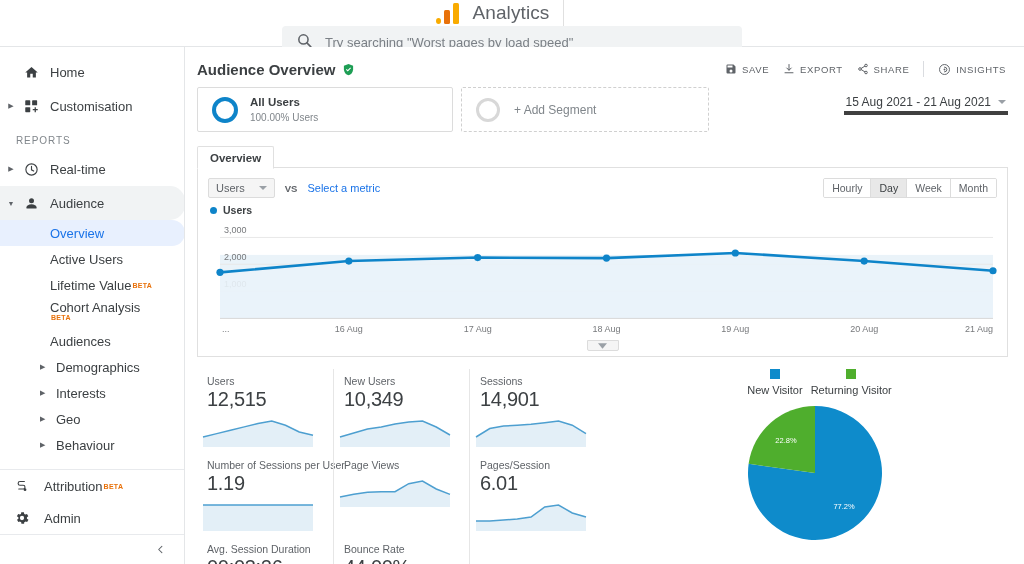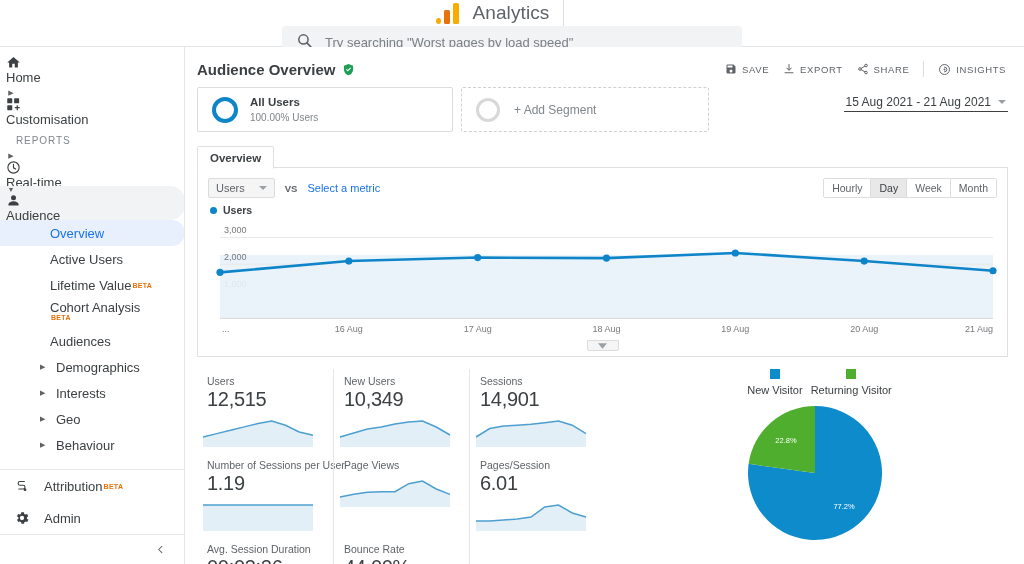--- a/index.html
+++ b/index.html
@@ -42,23 +42,23 @@
   .topicons { display:flex; align-items:center; gap:22px; padding-right:18px; }
   .topicons > div { cursor:pointer; display:flex; align-items:center; justify-content:center; }
 
   
   .sidebar {
     position:absolute; top:47px; left:0; width:185px; height:517px;
     background:#fff; border-right:1px solid #e4e6e8; overflow:hidden;
   }
   .nav-scroll { position:absolute; top:0; left:0; width:185px; height:408px; overflow:hidden; }
   .nav-item {
-    display:flex; height:30px; font-size:13px;
+    display:flex; align-items:center; height:30px; font-size:13px;
     color:#3c4043; cursor:pointer; position:relative;
-    border-top-right-radius:15px; border-bottom-right-radius:15px;flex-direction:column;
+    border-top-right-radius:15px; border-bottom-right-radius:15px;
   }
   .nav-item .arrow {
     width:14px; text-align:center; font-size:7px; color:#5f6368; flex:none; margin-left:4px;
   }
   .nav-item .nicon { width:26px; display:flex; align-items:center; justify-content:center; flex:none; }
   .nav-item .nlabel { margin-left:6px; white-space:nowrap; }
   .nav-item.top { height:34px; }
   .nav-item.active-parent { background:#f1f3f4; }
   .section-label {
     font-size:10px; color:#80868b; letter-spacing:.9px;
@@ -107,21 +107,21 @@
   }
   .segbox.dashed { border:1px dashed #d0d0d0; margin-left:8px; width:248px; }
   .ring { width:26px; height:26px; border-radius:50%; border:4px solid #0e84c9; flex:none; }
   .ring.grey { border-color:#d8d8d8; width:24px; height:24px; border-width:3px; }
   .seg-texts { margin-left:12px; line-height:1.35; }
   .seg-name { font-size:11.5px; color:#3c4043; font-weight:bold; }
   .seg-sub { font-size:10px; color:#80868b; }
   .seg-add { margin-left:14px; font-size:12px; color:#80868b; }
   .daterange {
     margin-left:auto; font-size:12px; color:#3c4043; display:flex;
-    align-items:center; gap:7px; border-bottom:1px solid #404040;
+    align-items:center; gap:7px; border-bottom:4px solid #404040;
     padding:0 2px 2px 2px; cursor:pointer; margin-top:8px;
   }
   .caret { width:0;height:0;border-left:4px solid transparent;border-right:4px solid transparent;border-top:4px solid #9aa0a6; }
 
   
   .tabstrip { margin:14px 16px 0 12px; border-bottom:1px solid #e0e0e0; height:22px; display:flex; }
   .tab {
     font-size:11.5px; color:#3c4043; font-weight:bold; padding:0 12px;
     border:1px solid #e0e0e0; border-bottom:1px solid #fff; background:#fff;
     display:flex; align-items:center; height:23px; border-radius:2px 2px 0 0; cursor:pointer;

